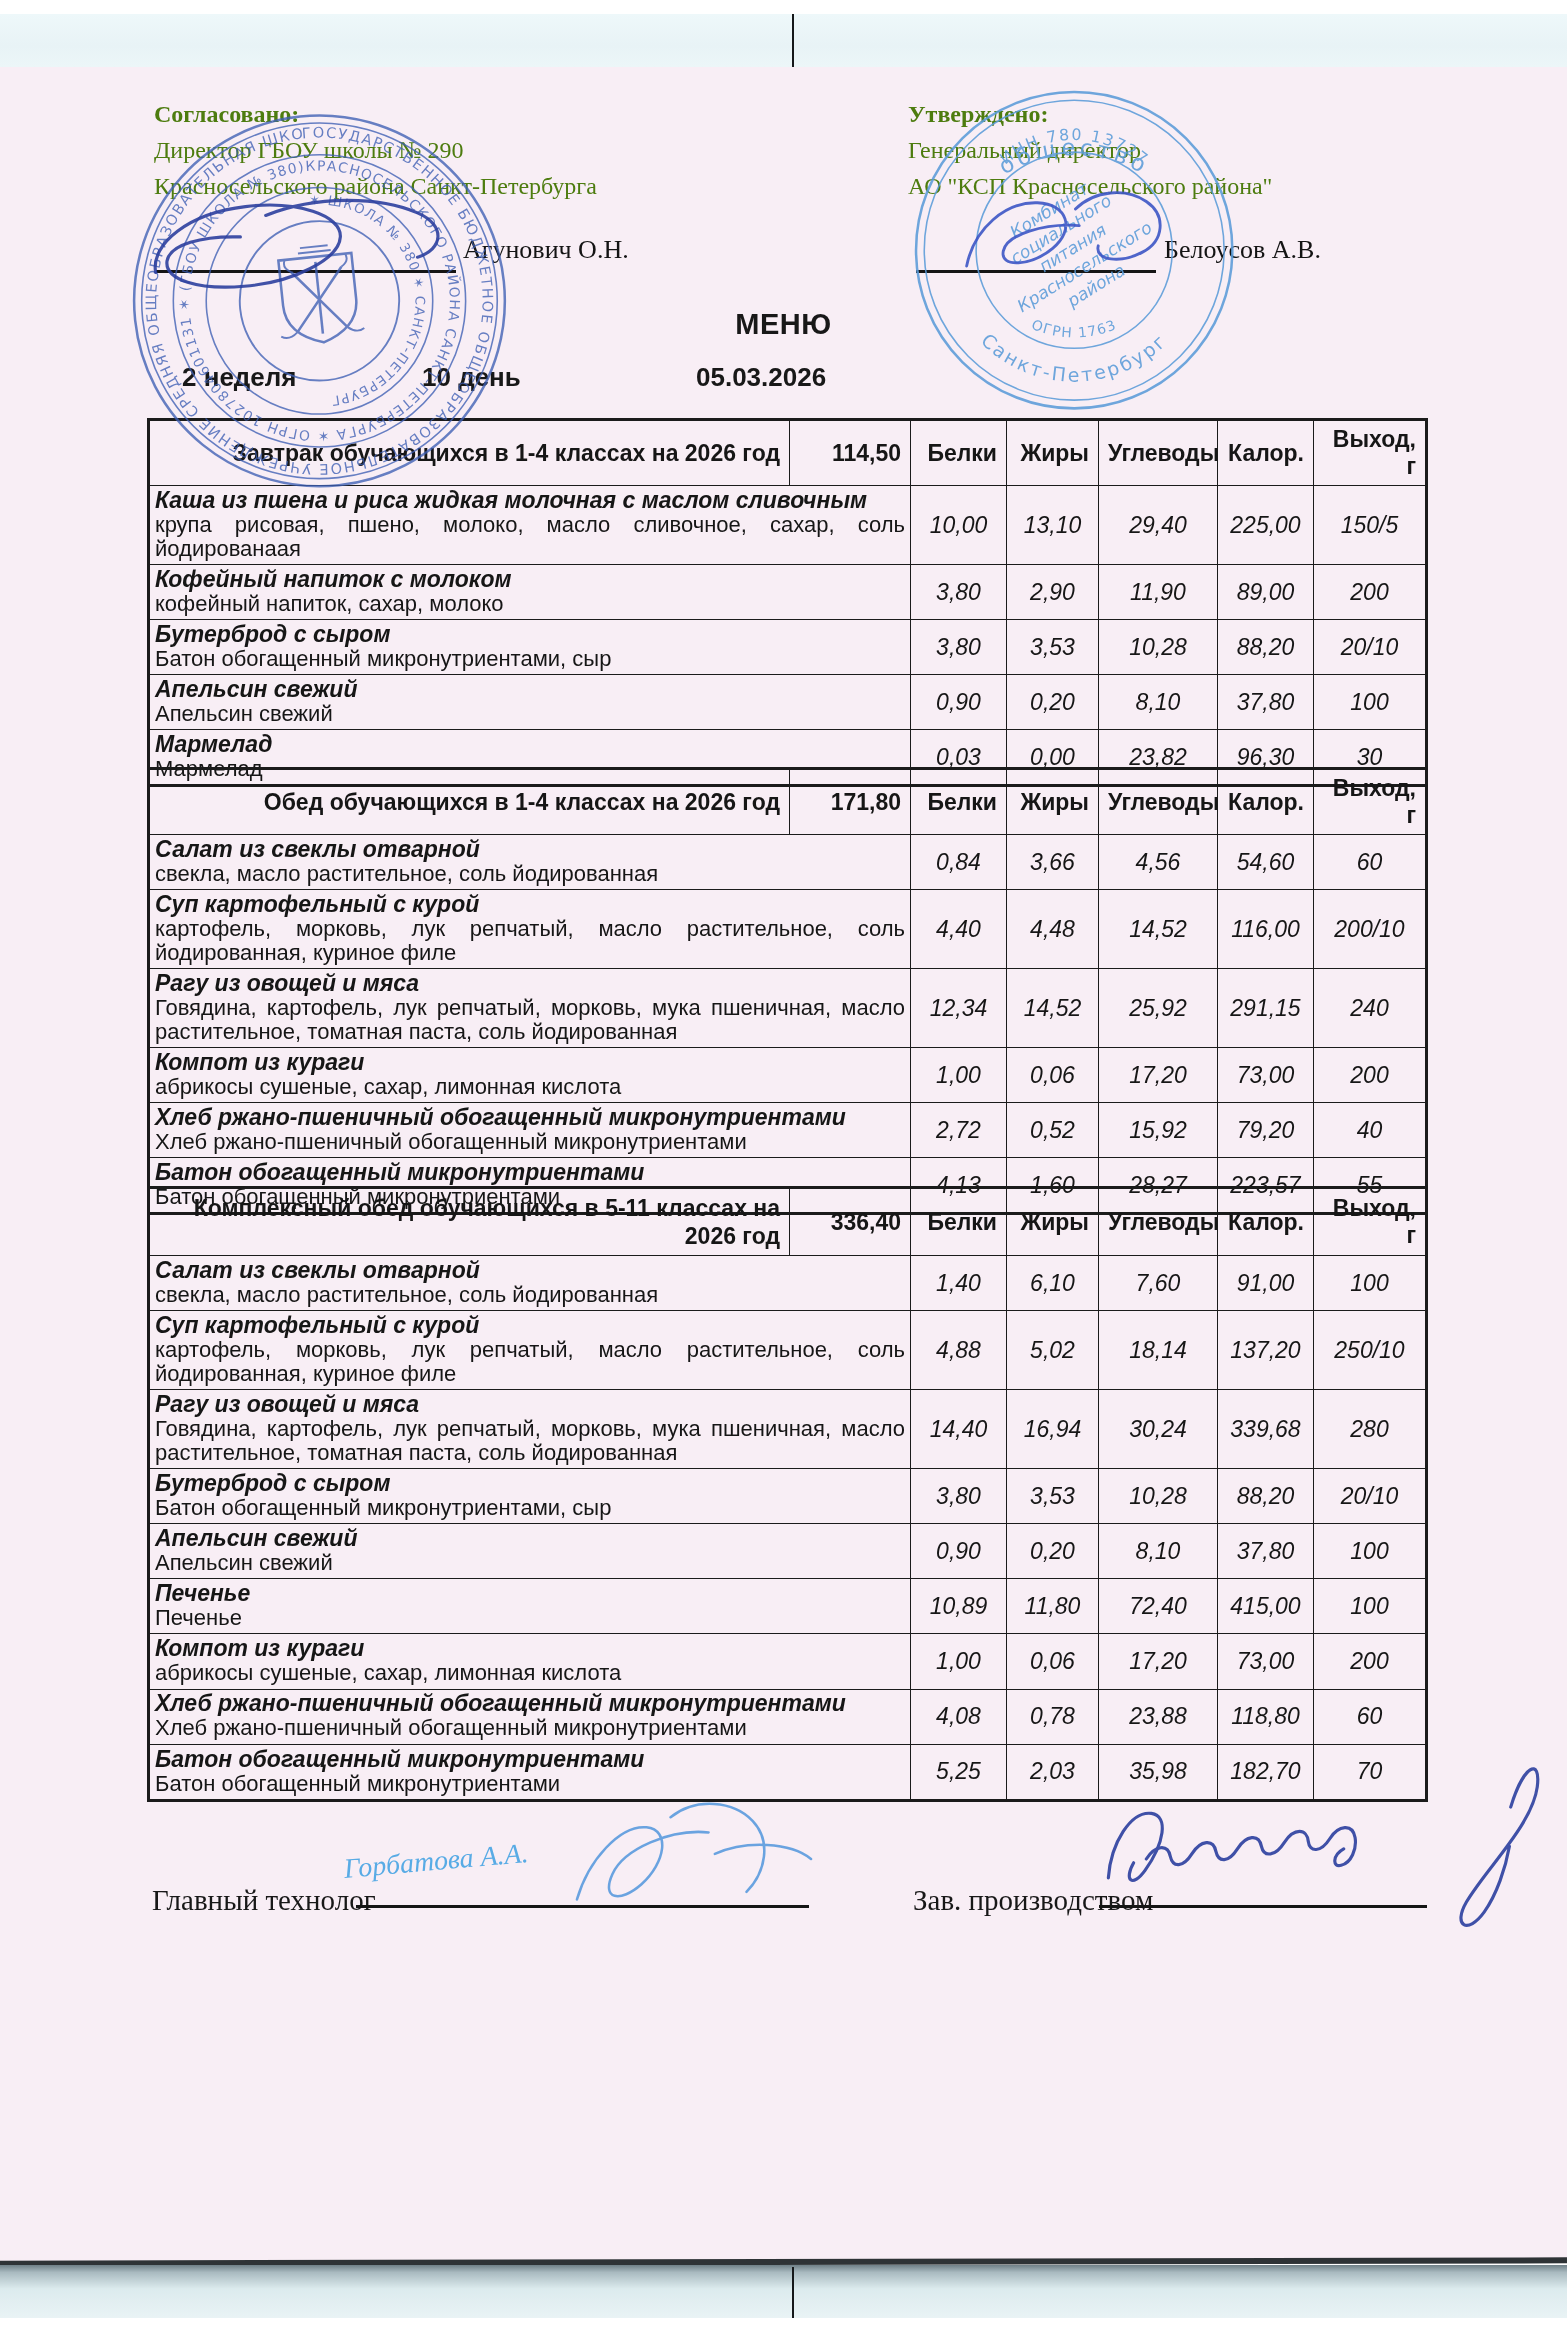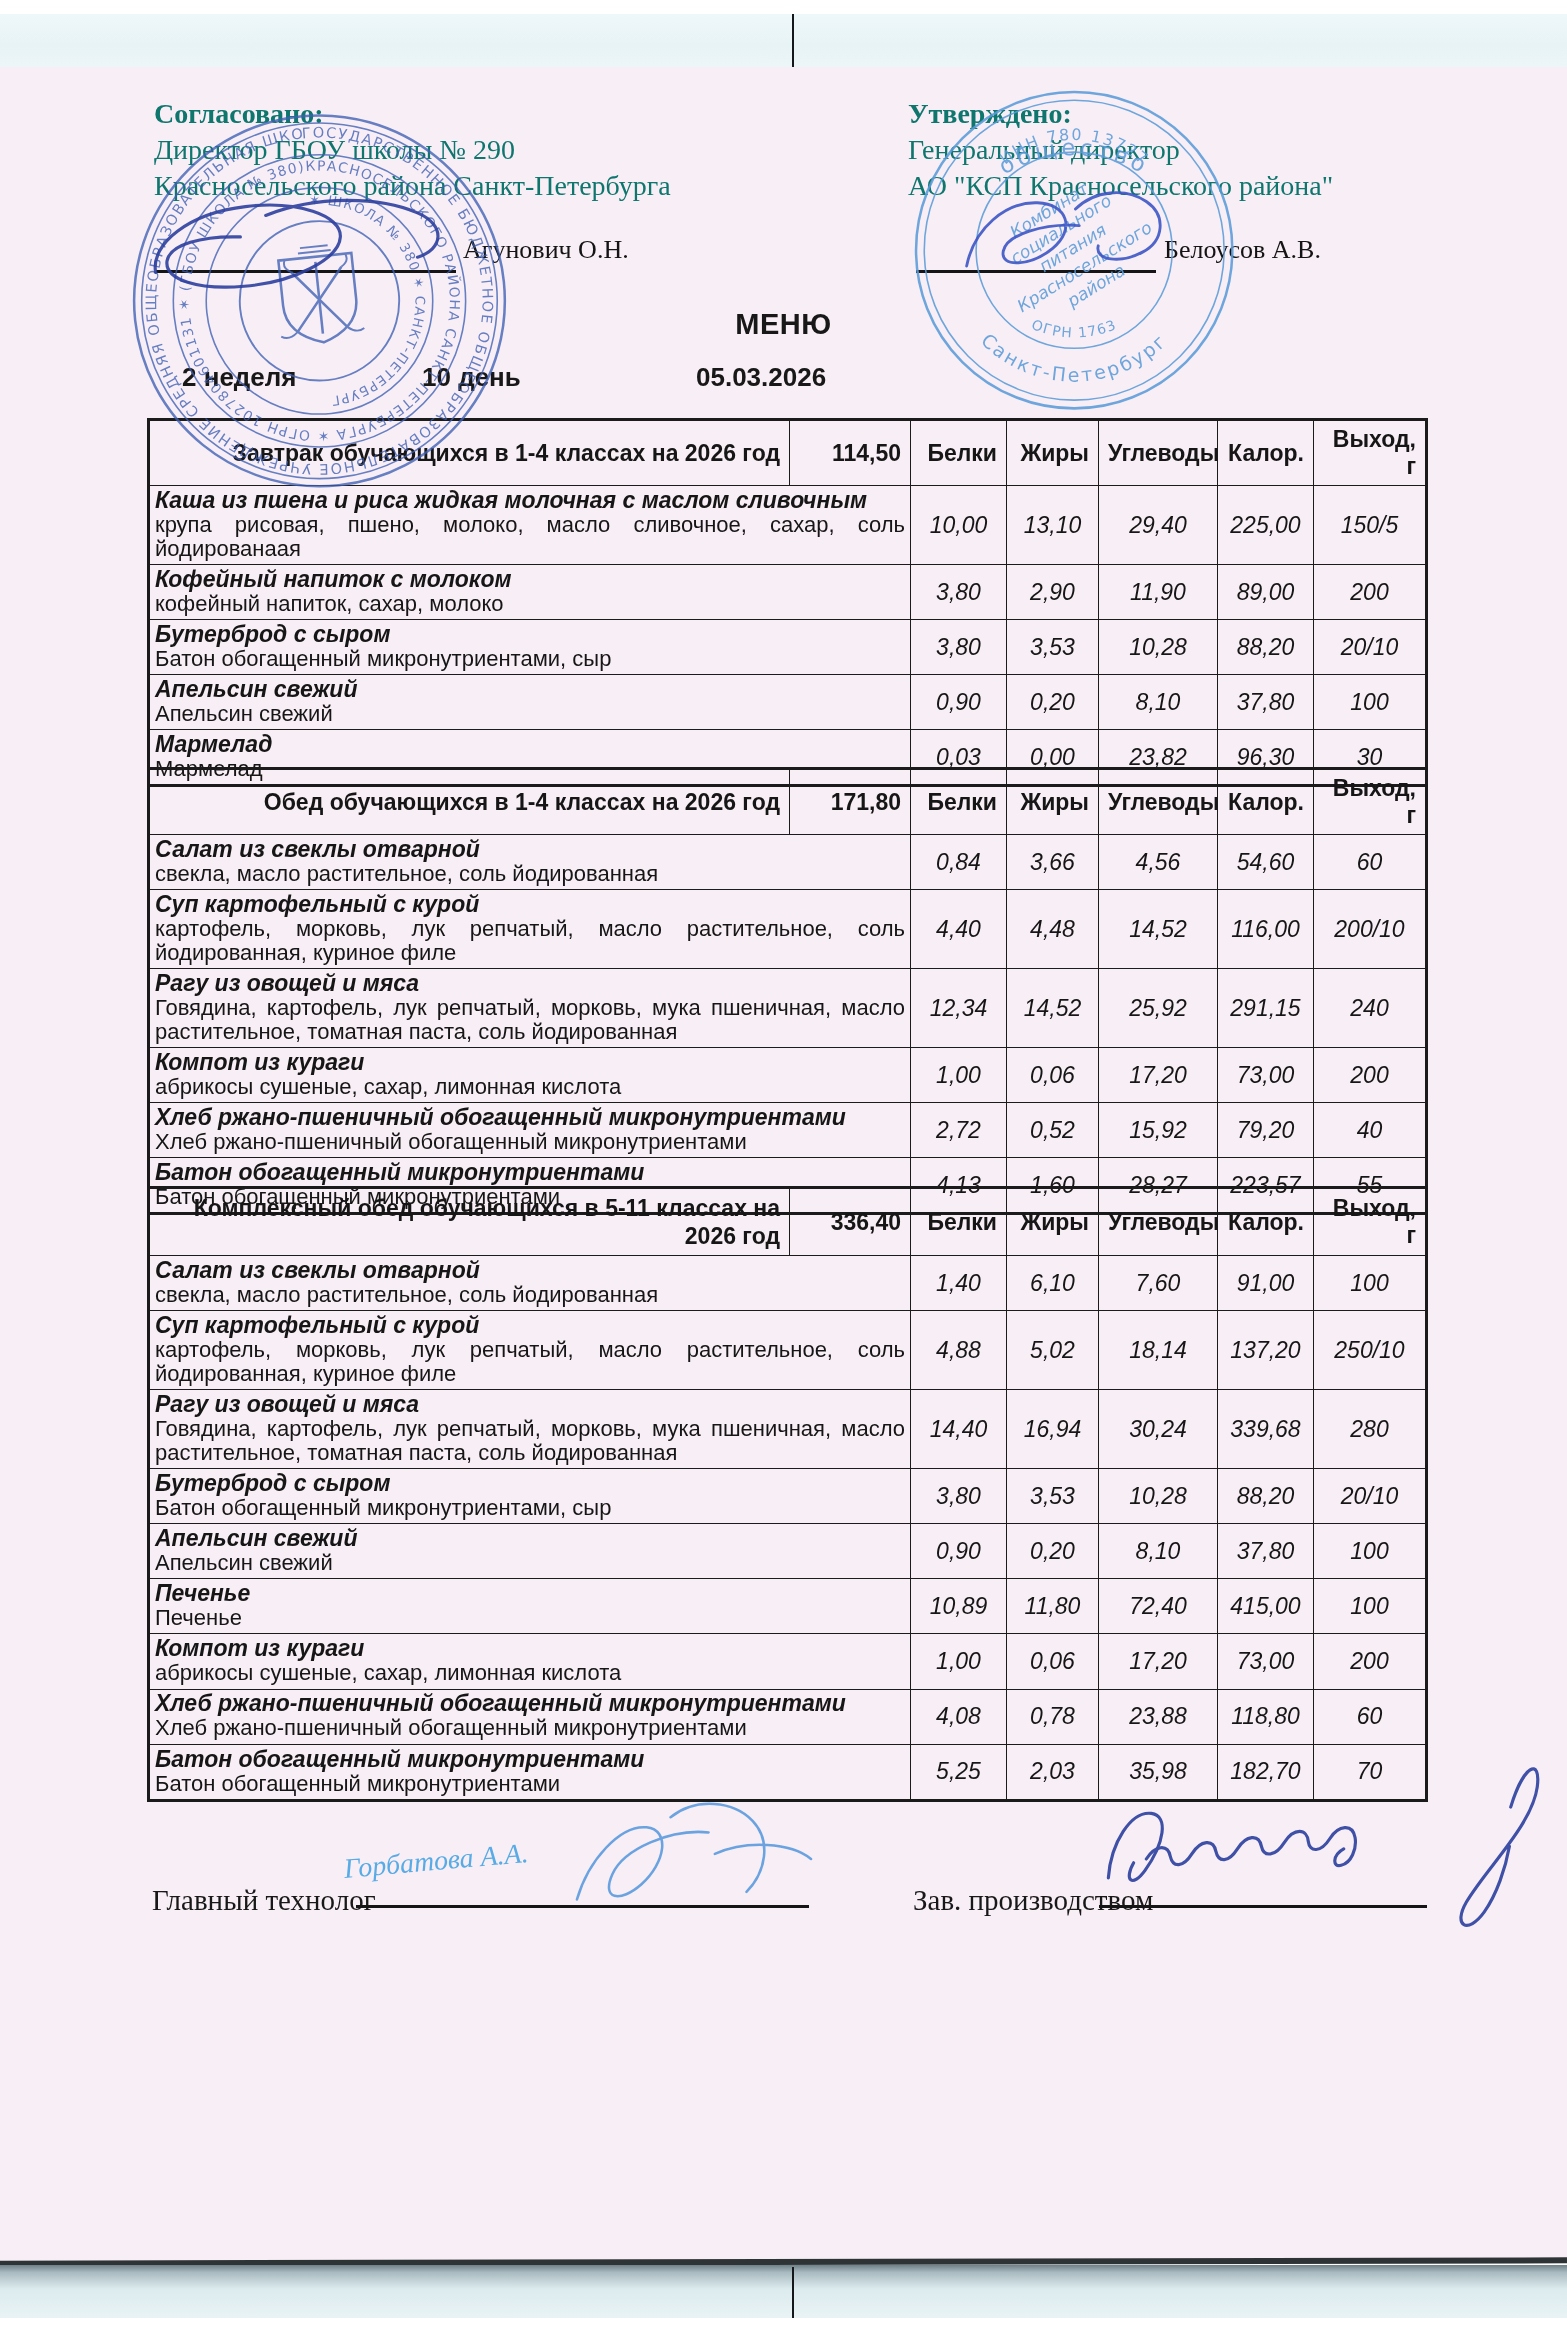--- a/index.html
+++ b/index.html
@@ -11,21 +11,21 @@
   .band-top{position:absolute;left:0;top:14px;width:1567px;height:53px;
     background:linear-gradient(180deg,#eef8fa 0%,#e8f3f6 60%,#ecf6f8 100%);}
   .scanline-top{position:absolute;left:792px;top:14px;width:1.9px;height:53px;background:#15181a;}
   .paper{position:absolute;left:0;top:67px;width:1567px;height:2196px;background:#f8eef5;}
   .paper-edge{position:absolute;left:0;top:2259px;width:1567px;height:6.3px;background:#2e3336;transform:rotate(-0.12deg);}
   .band-bottom{position:absolute;left:0;top:2265px;width:1567px;height:53px;
     background:linear-gradient(180deg,#6f8087 0%,#a9bac0 14%,#dcebee 45%,#e9f3f5 100%);}
   .scanline-bottom{position:absolute;left:792px;top:2267px;width:1.9px;height:51px;background:#15181a;}
 
   
-  .hdr-block{position:absolute;font-family:"Liberation Serif",serif;font-size:28px;line-height:36px;color:#0f766e;white-space:nowrap;}
+  .hdr-block{position:absolute;font-family:"Liberation Serif",serif;font-size:24px;line-height:36px;color:#4d7c0f;white-space:nowrap;}
   .hdr-left{left:154px;top:96px;}
   .hdr-right{left:908px;top:96px;}
   .hdr-title{font-weight:bold;}
   .sig-line{position:absolute;height:2.5px;background:#151515;}
   .sig-name{position:absolute;font-family:"Liberation Serif",serif;font-size:26px;color:#141414;white-space:nowrap;}
 
   .menu-title{position:absolute;left:0;top:308px;width:1567px;text-align:center;
     font-size:29px;font-weight:bold;letter-spacing:0.6px;}
   .wd{position:absolute;top:362px;font-size:26px;font-weight:bold;white-space:nowrap;}
   .wd-week{left:182px;} .wd-day{left:374px;margin-left:48px;} .wd-date{left:696px;}

